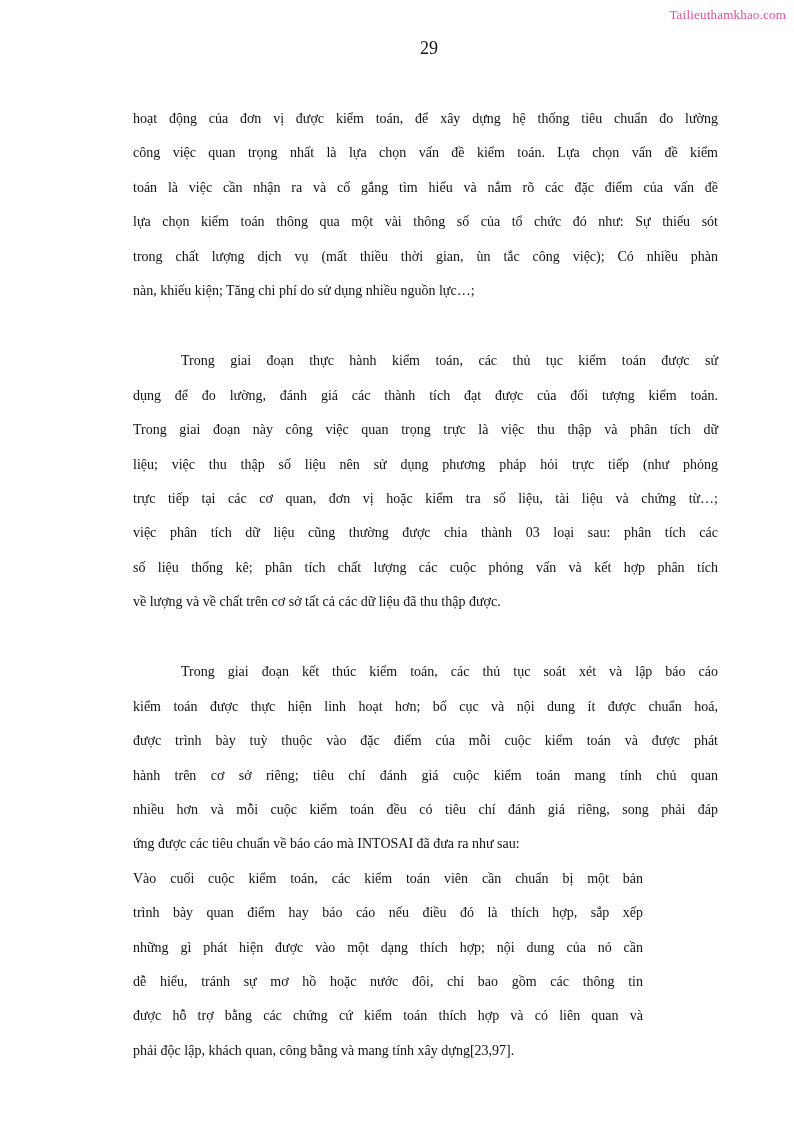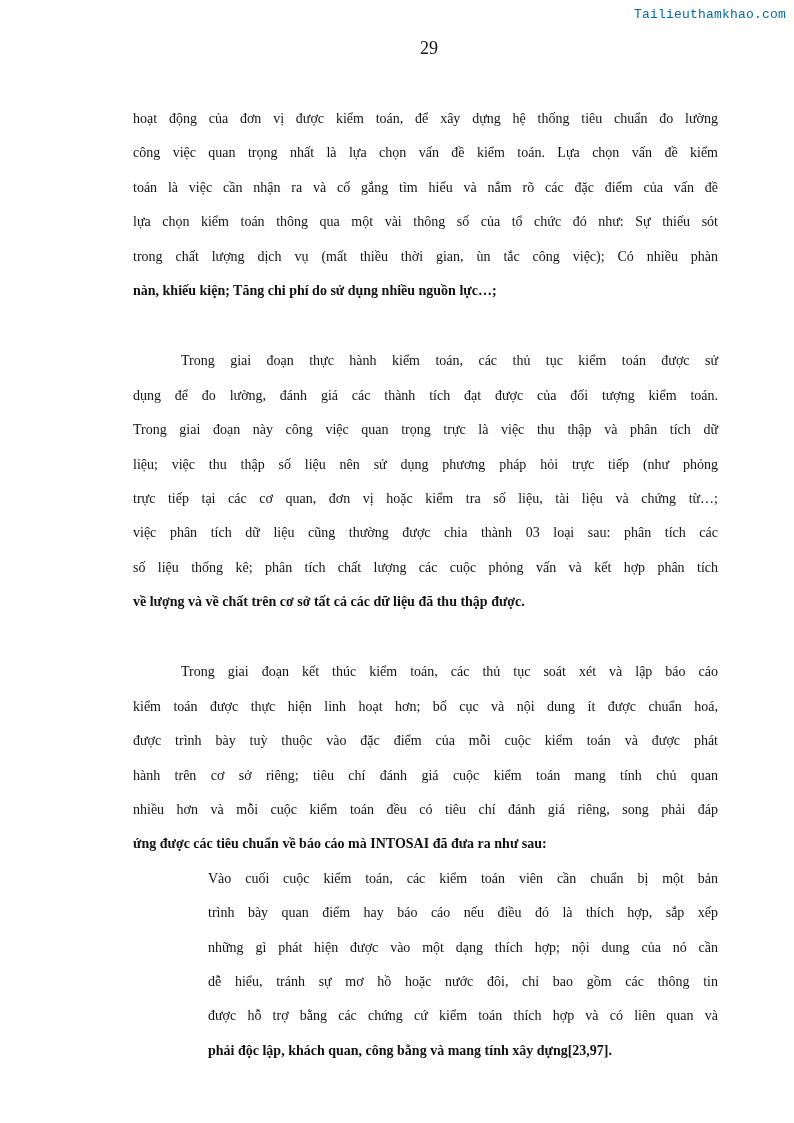--- a/index.html
+++ b/index.html
@@ -3,39 +3,39 @@
   <meta charset="utf-8">
   <style>
     html, body { margin: 0; padding: 0; background: #ffffff; }
     body {
       width: 794px; height: 1123px; position: relative; overflow: hidden;
       font-family: "Liberation Serif", "DejaVu Serif", serif;
       color: #111111;
     }
     .watermark {
       position: absolute; top: 7px; right: 8px;
-      font-family: Liberation Mono, monospace;
-      font-size: 13px; color: #0369a1; letter-spacing: 0.2px;
+      font-family: Liberation Serif, serif;
+      font-size: 13px; color: #ec4899; letter-spacing: 0.2px;
     }
     .page-number {
       position: absolute; top: 38px; left: 0; width: 794px;
       text-align: center; font-size: 18px; margin-left: 32px;
     }
     .content {
       position: absolute; top: 102px; left: 133px; width: 585px;
       font-size: 14px;
     }
     .line {
       height: 34.4px; line-height: 34.4px;
       text-align: justify; text-align-last: justify;
       white-space: nowrap; overflow: visible;
     }
-    .line.last { text-align-last: left; font-weight: bold; }
+    .line.last { text-align-last: left; }
     .line.indent { padding-left: 48px; margin-top: 36px; }
-    .quote { margin-left: 75px; width: 510px; }
+    .quote { width: 510px; }
   </style>
 </head>
 <body>
 
 <div class="watermark">Tailieuthamkhao.com</div>
 <div class="page-number">29</div>
 
 <div class="content">
   <div>
     <div class="line">hoạt động của đơn vị được kiểm toán, để xây dựng hệ thống tiêu chuẩn đo lường</div>

